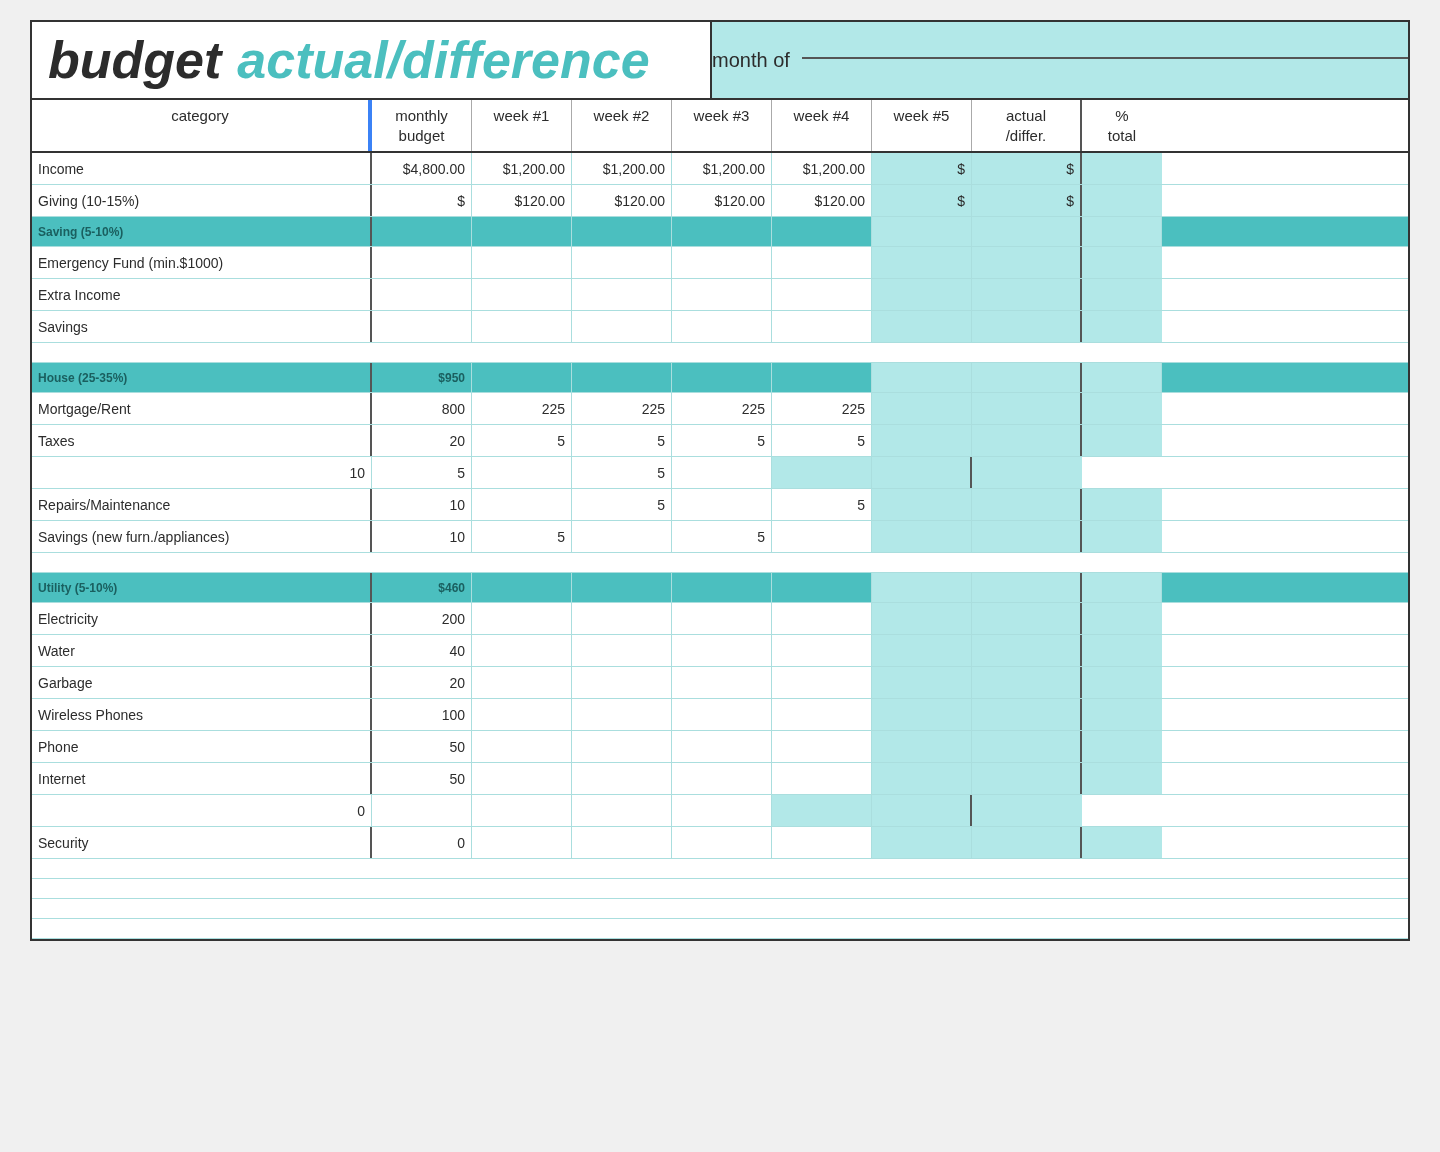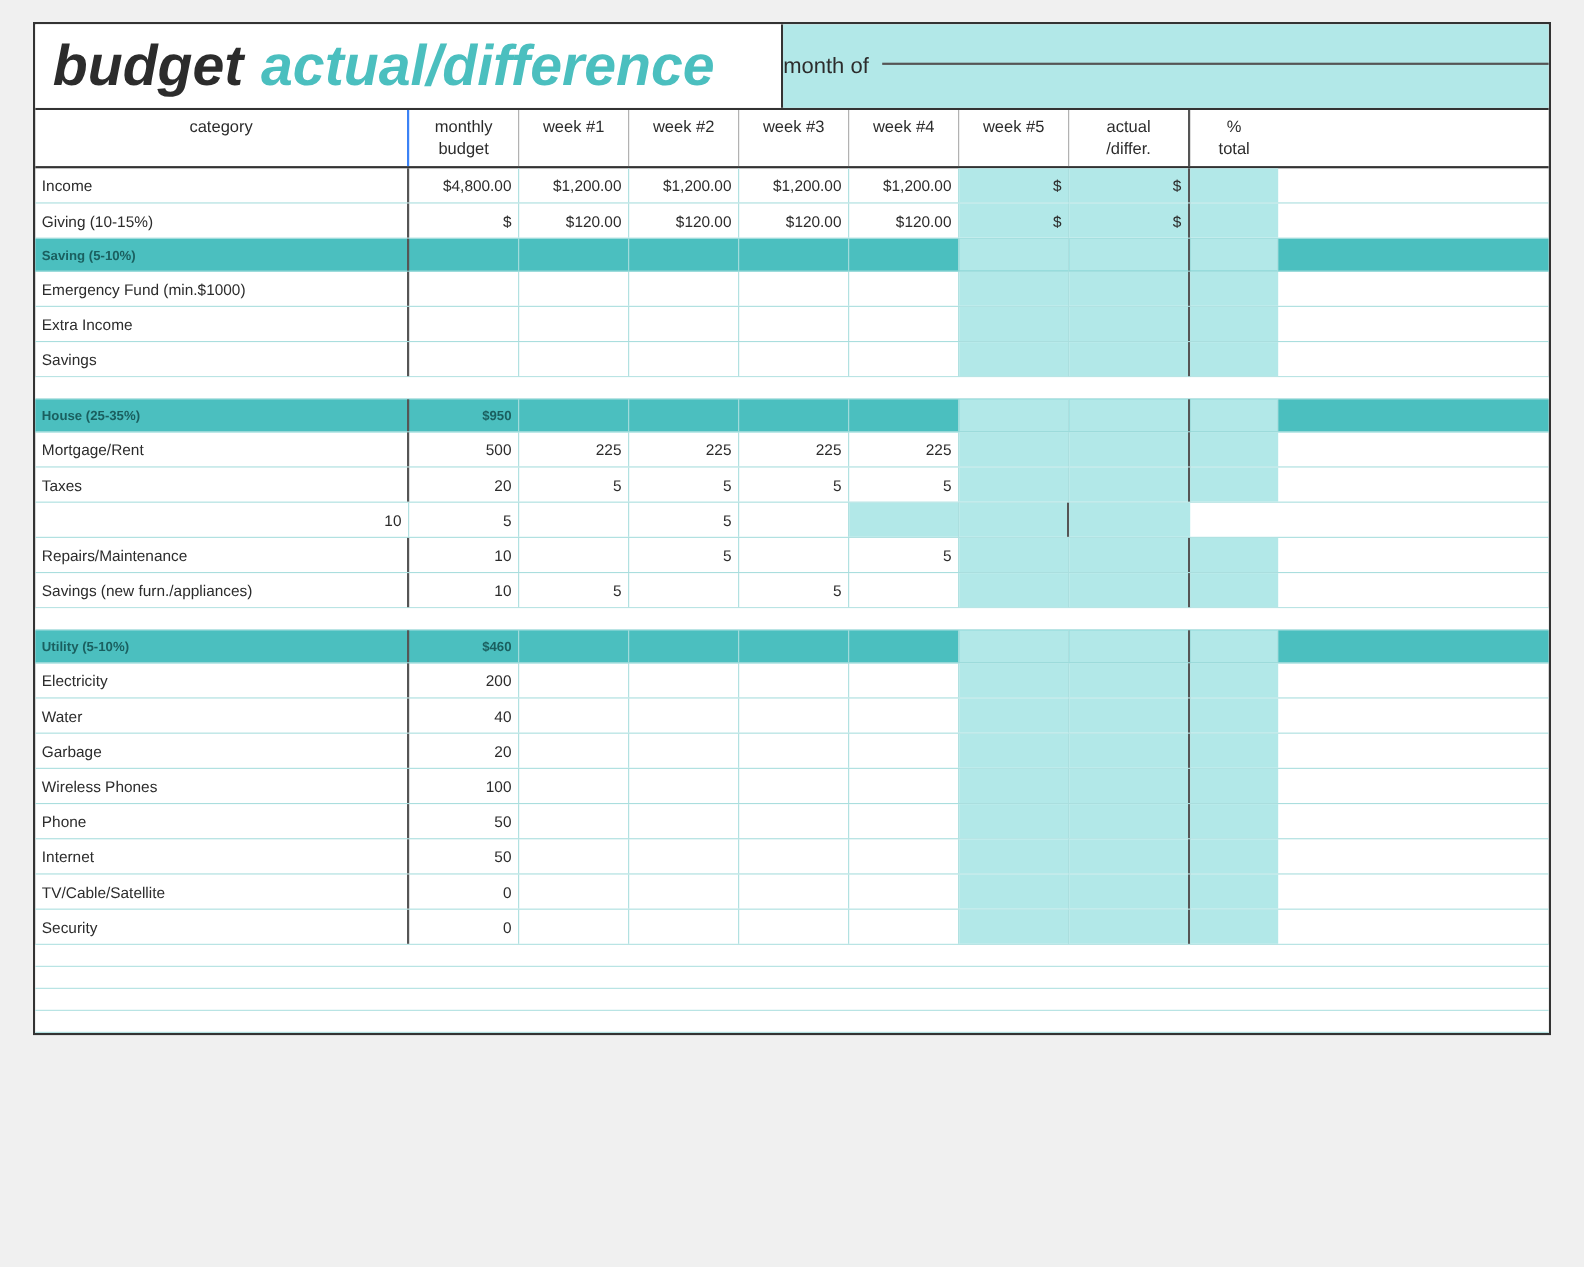--- a/index.html
+++ b/index.html
@@ -72,21 +72,21 @@
       padding: 6px 4px;
       text-align: center;
       font-size: 15px;
       color: #2c2c2c;
       border-right: 1px solid #aaa;
       line-height: 1.3;
     }
     .col-header:last-child { border-right: none; }
     .col-header.category-col {
       text-align: center;
-      border-right: 2px solid #3b82f6;
+      border-right: 4px solid #3b82f6;
     }
     .table-row {
       display: grid;
       grid-template-columns: 340px 100px 100px 100px 100px 100px 100px 110px 80px;
       border-bottom: 1px solid #aadede;
       min-height: 32px;
     }
     .table-row.section-header {
       background: #4bbfbf;
       min-height: 30px;
@@ -232,21 +232,21 @@
         <div class="cell number-cell" style="justify-content: flex-end;"></div>
         <div class="cell number-cell" style="justify-content: flex-end;"></div>
         <div class="cell number-cell" style="justify-content: flex-end;"></div>
         <div class="cell number-cell" style="justify-content: flex-end;"></div>
         <div class="cell number-cell teal-bg" style="justify-content: flex-end;"></div>
         <div class="cell number-cell teal-bg actual-col" style="justify-content: flex-end;"></div>
         <div class="cell number-cell teal-bg" style="justify-content: flex-end;"></div>
       </div>
       <div class="table-row">
         <div class="cell category-cell">Mortgage/Rent</div>
-        <div class="cell number-cell" style="justify-content: flex-end;">500</div>
+        <div class="cell number-cell" style="justify-content: flex-end;">800</div>
         <div class="cell number-cell" style="justify-content: flex-end;">225</div>
         <div class="cell number-cell" style="justify-content: flex-end;">225</div>
         <div class="cell number-cell" style="justify-content: flex-end;">225</div>
         <div class="cell number-cell" style="justify-content: flex-end;">225</div>
         <div class="cell number-cell teal-bg" style="justify-content: flex-end;"></div>
         <div class="cell number-cell teal-bg actual-col" style="justify-content: flex-end;"></div>
         <div class="cell number-cell teal-bg" style="justify-content: flex-end;"></div>
       </div>
       <div class="table-row">
         <div class="cell category-cell">Taxes</div>
@@ -363,21 +363,20 @@
         <div class="cell number-cell" style="justify-content: flex-end;">50</div>
         <div class="cell number-cell" style="justify-content: flex-end;"></div>
         <div class="cell number-cell" style="justify-content: flex-end;"></div>
         <div class="cell number-cell" style="justify-content: flex-end;"></div>
         <div class="cell number-cell" style="justify-content: flex-end;"></div>
         <div class="cell number-cell teal-bg" style="justify-content: flex-end;"></div>
         <div class="cell number-cell teal-bg actual-col" style="justify-content: flex-end;"></div>
         <div class="cell number-cell teal-bg" style="justify-content: flex-end;"></div>
       </div>
       <div class="table-row">
-        <div class="cell category-cell">TV/Cable/Satellite</div>
         <div class="cell number-cell" style="justify-content: flex-end;">0</div>
         <div class="cell number-cell" style="justify-content: flex-end;"></div>
         <div class="cell number-cell" style="justify-content: flex-end;"></div>
         <div class="cell number-cell" style="justify-content: flex-end;"></div>
         <div class="cell number-cell" style="justify-content: flex-end;"></div>
         <div class="cell number-cell teal-bg" style="justify-content: flex-end;"></div>
         <div class="cell number-cell teal-bg actual-col" style="justify-content: flex-end;"></div>
         <div class="cell number-cell teal-bg" style="justify-content: flex-end;"></div>
       </div>
       <div class="table-row">

